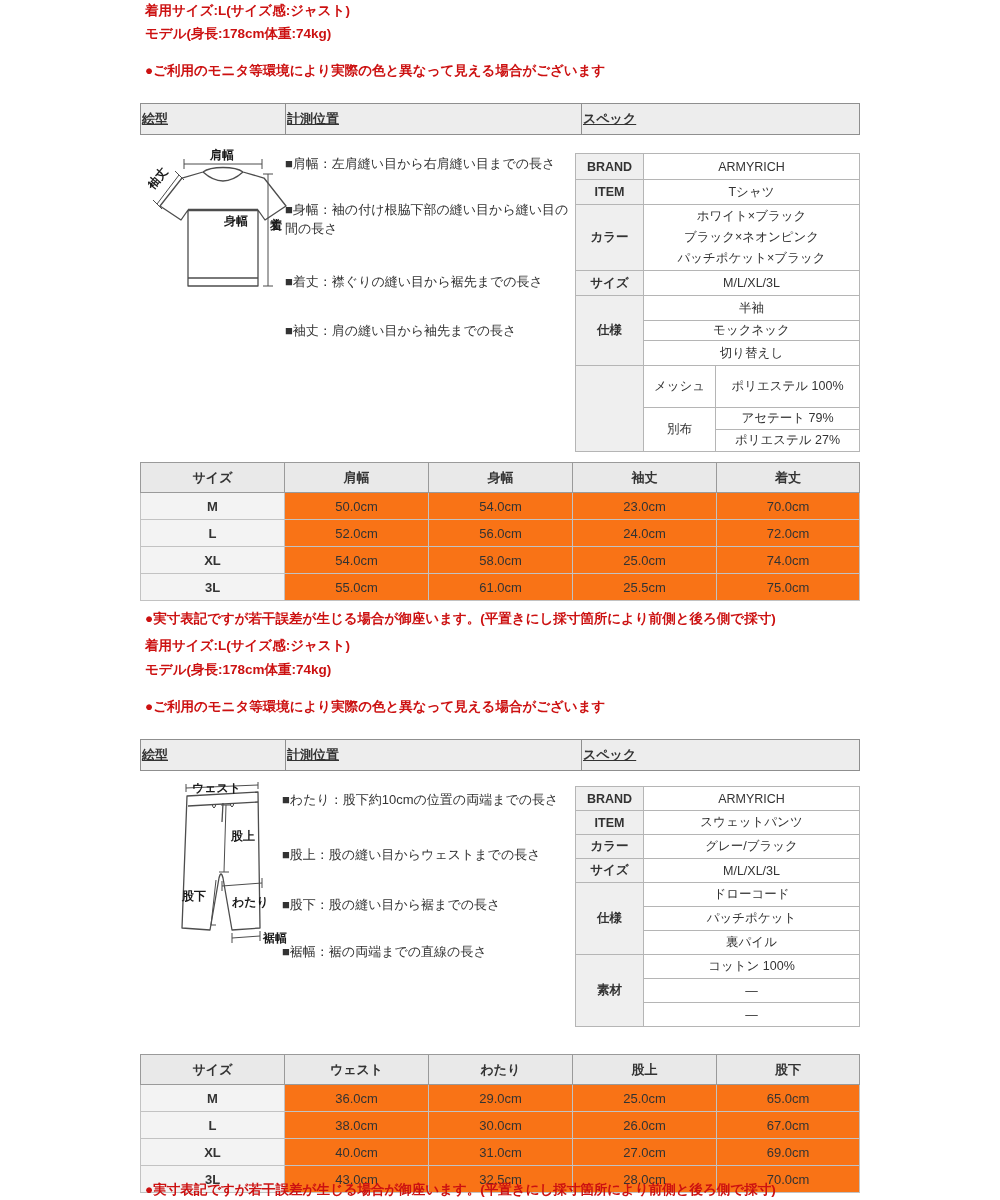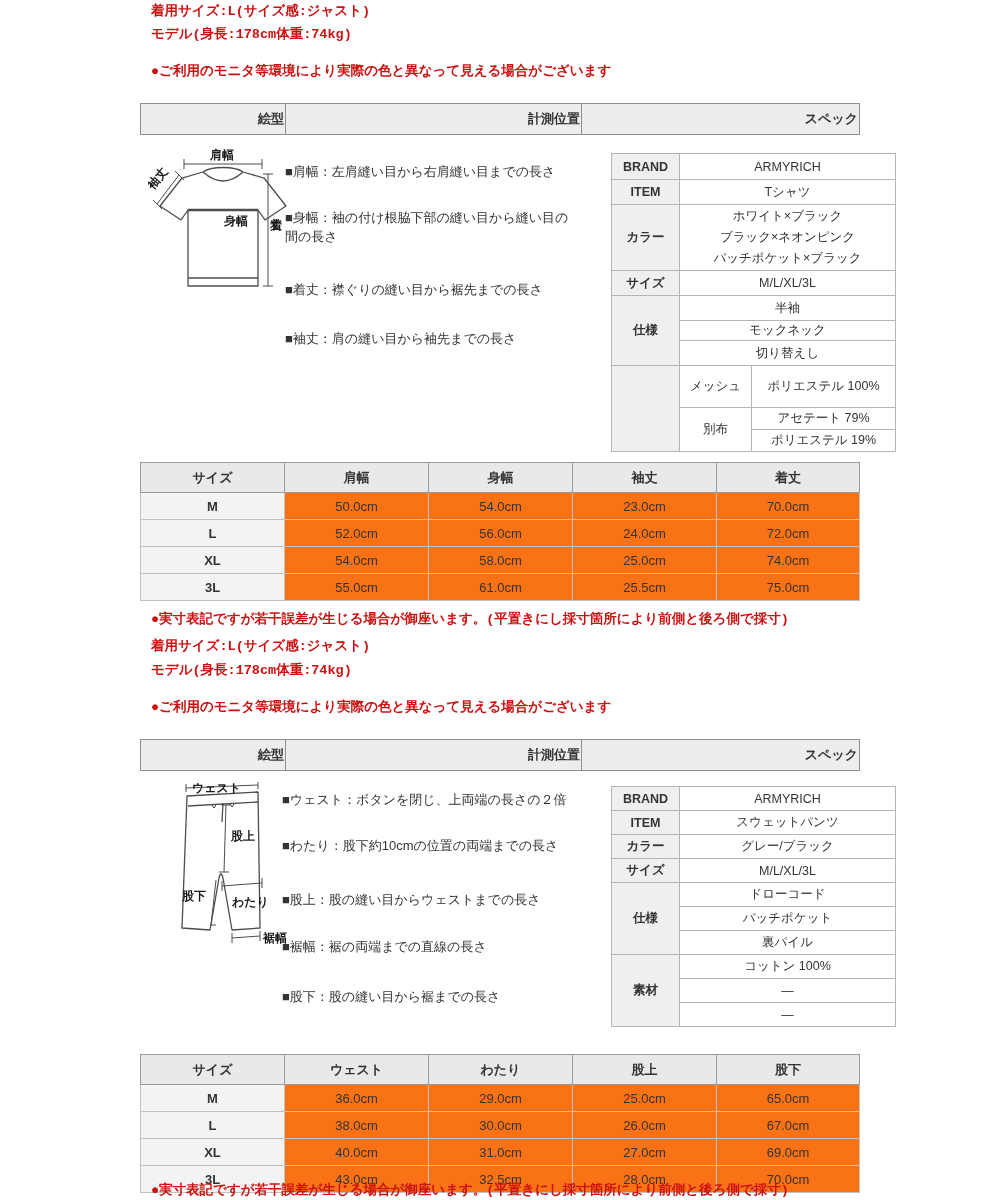--- a/index.html
+++ b/index.html
@@ -2,30 +2,30 @@
 <html><head>
 <meta charset="utf-8">
 <style>
   html,body{margin:0;padding:0;}
   body{
     width:1000px;height:1200px;background:#ffffff;
     font-family:"Liberation Sans","DejaVu Sans",sans-serif;
     color:#333;position:relative;overflow:hidden;
   }
   .page{position:absolute;left:140px;top:0;width:720px;height:1200px;}
-  .red-note{position:absolute;left:11px;color:#cc1111;font-weight:bold;font-size:13.5px;white-space:nowrap;font-family:Liberation Mono, monospace;}
+  .red-note{position:absolute;left:5px;color:#cc1111;font-weight:bold;font-size:13.5px;white-space:nowrap;}
   
   table.sec-header{position:absolute;left:0;width:720px;border-collapse:collapse;table-layout:fixed;}
   table.sec-header th{
     border:1px solid #8f8f8f;background:#ededed;height:28px;
-    font-size:13px;font-weight:bold;color:#333;text-align:right;
+    font-size:13px;font-weight:bold;color:#333;text-align:left;text-decoration:underline;
   }
   
   table.spec{position:absolute;left:435px;width:285px;border-collapse:collapse;table-layout:fixed;
-    font-size:12.5px;color:#333;border:1px solid #8a8a8a;margin-left:36px;}
+    font-size:12.5px;color:#333;border:1px solid #8a8a8a;}
   table.spec td{border:1px solid #b5b5b5;text-align:center;padding:1px 2px;background:#fff;overflow:hidden;}
   table.spec td.lbl{background:#efefef;font-weight:bold;}
   table.spec .multi div{line-height:21px;}
   
   .measure-list{position:absolute;width:295px;font-size:13px;color:#333;line-height:1.5;}
   .measure-list .m-item{margin-bottom:26px;}
   
   table.size-tbl{position:absolute;left:0;width:720px;border-collapse:collapse;table-layout:fixed;
     font-size:13px;color:#333;border:1px solid #8f8f8f;}
   table.size-tbl th{background:#e9e9e9;font-weight:bold;height:27px;border:1px solid #9a9a9a;text-align:center;}
@@ -66,21 +66,21 @@
         <path d="M31,29 L9,58 M27,25 L36,34 M5,54 L14,63" stroke-width="1"></path>
         <path d="M120,28 L120,140 M115,28 L125,28 M115,140 L125,140" stroke-width="1"></path>
       </g>
       <text x="62" y="13">肩幅</text>
       <text x="2" y="34" transform="rotate(-50 14 36)">袖丈</text>
       <text x="76" y="79">身幅</text>
       <text x="128" y="62" class="v-text">着丈</text>
     </svg>
   </div>
 
-  <div class="measure-list" style="left:145px;top:162px">
+  <div class="measure-list" style="left:145px;top:154px">
     <div class="m-item">■肩幅：左肩縫い目から右肩縫い目までの長さ</div>
     <div class="m-item">■身幅：袖の付け根脇下部の縫い目から縫い目の間の長さ</div>
     <div class="m-item" style="margin-top:33px">■着丈：襟ぐりの縫い目から裾先までの長さ</div>
     <div class="m-item" style="margin-top:30px">■袖丈：肩の縫い目から袖先までの長さ</div>
   </div>
 
   <table class="spec" style="top:153px">
     <colgroup>
         <col style="width:68px">
         <col style="width:72px">
@@ -120,21 +120,21 @@
     <tr style="height:42px">
       <td class="lbl" rowspan="3"></td>
       <td>メッシュ</td>
       <td>ポリエステル 100%</td>
     </tr>
     <tr style="height:22px">
       <td rowspan="2">別布</td>
       <td>アセテート 79%</td>
     </tr>
     <tr style="height:22px">
-          <td>ポリエステル 19%</td>
+          <td>ポリエステル 27%</td>
         </tr>
   </tbody>
     </table>
 
   <table class="size-tbl" style="top:462px">
     <colgroup>
         <col style="width:144px">
         <col style="width:144px">
         <col style="width:144px">
         <col style="width:144px">
@@ -209,25 +209,24 @@
       </g>
       <text x="40" y="10">ウェスト</text>
       <text x="79" y="58">股上</text>
       <text x="80" y="124">わたり</text>
       <text x="30" y="118">股下</text>
       <text x="111" y="160">裾幅</text>
     </svg>
   </div>
 
   <div class="measure-list" style="left:142px;top:790px">
-    <div class="m-item">■ウェスト：ボタンを閉じ、上両端の長さの２倍</div>
     <div class="m-item">■わたり：股下約10cmの位置の両端までの長さ</div>
     <div class="m-item" style="margin-top:35px">■股上：股の縫い目からウェストまでの長さ</div>
+    <div class="m-item" style="margin-top:31px">■股下：股の縫い目から裾までの長さ</div>
     <div class="m-item" style="margin-top:27px">■裾幅：裾の両端までの直線の長さ</div>
-    <div class="m-item" style="margin-top:31px">■股下：股の縫い目から裾までの長さ</div>
   </div>
 
   <table class="spec" style="top:786px">
     <colgroup>
         <col style="width:68px">
         <col style="width:72px">
         <col>
       </colgroup>
     <tbody>
         <tr style="height:24px">

